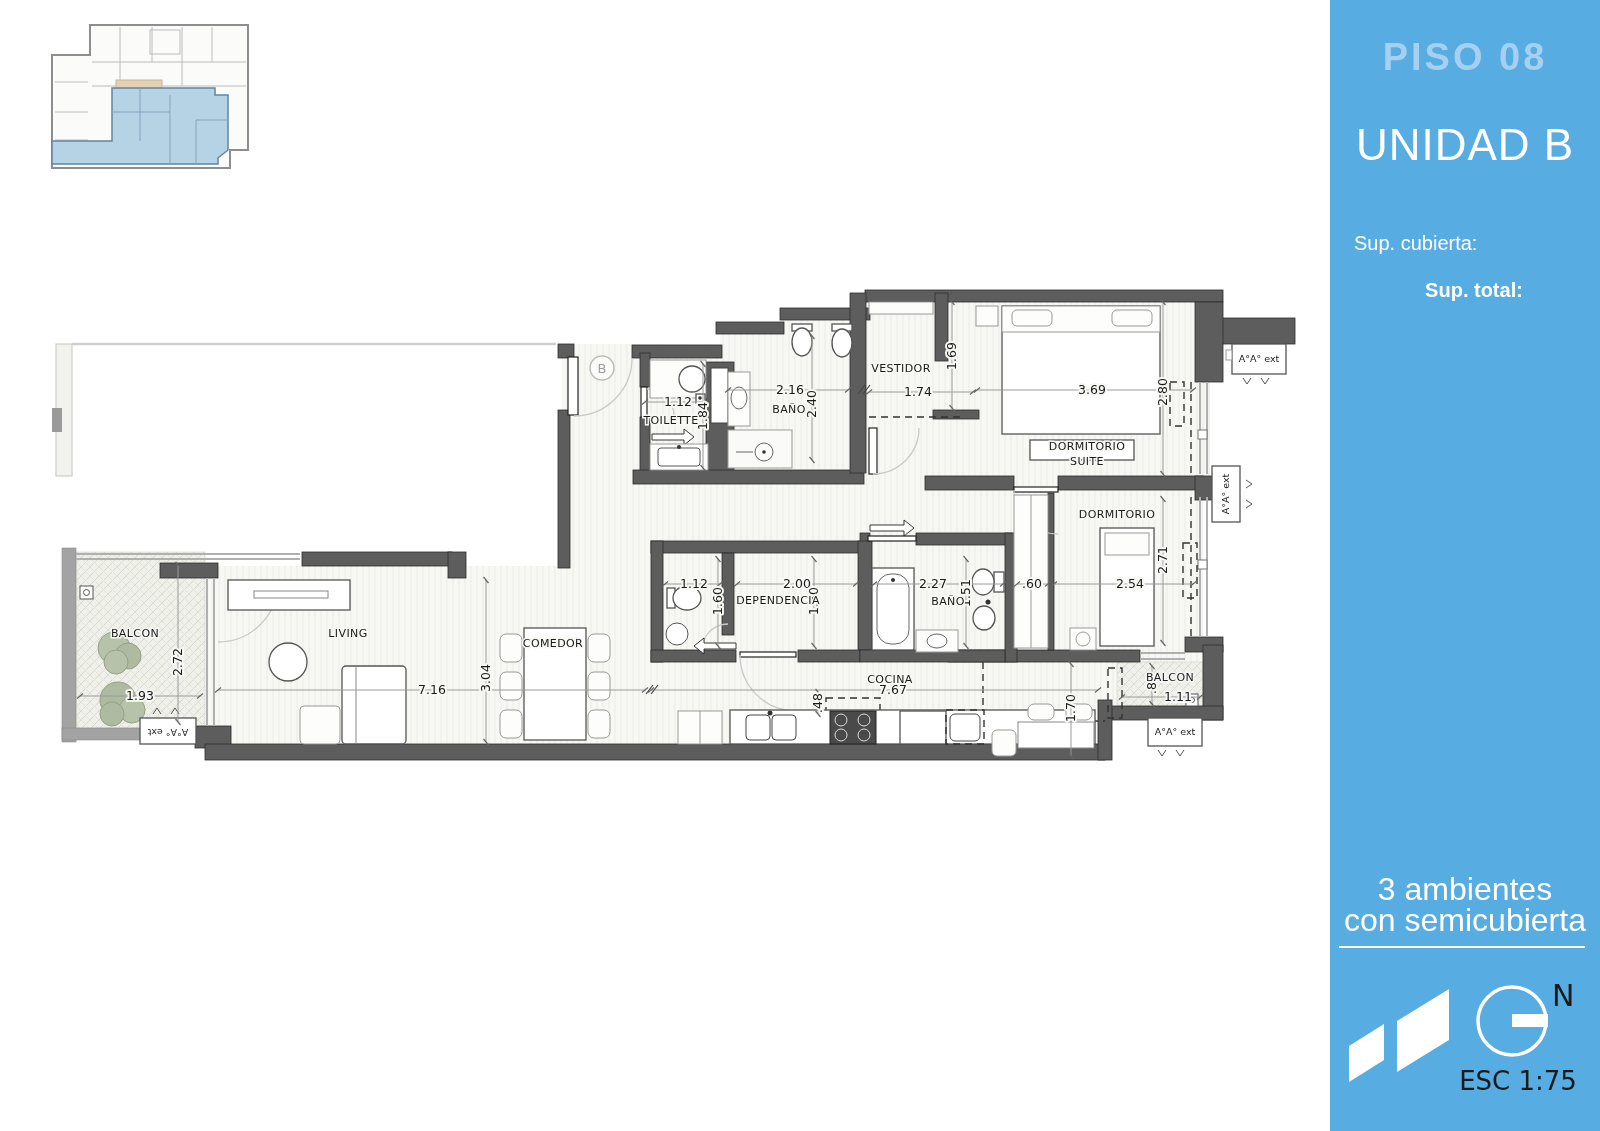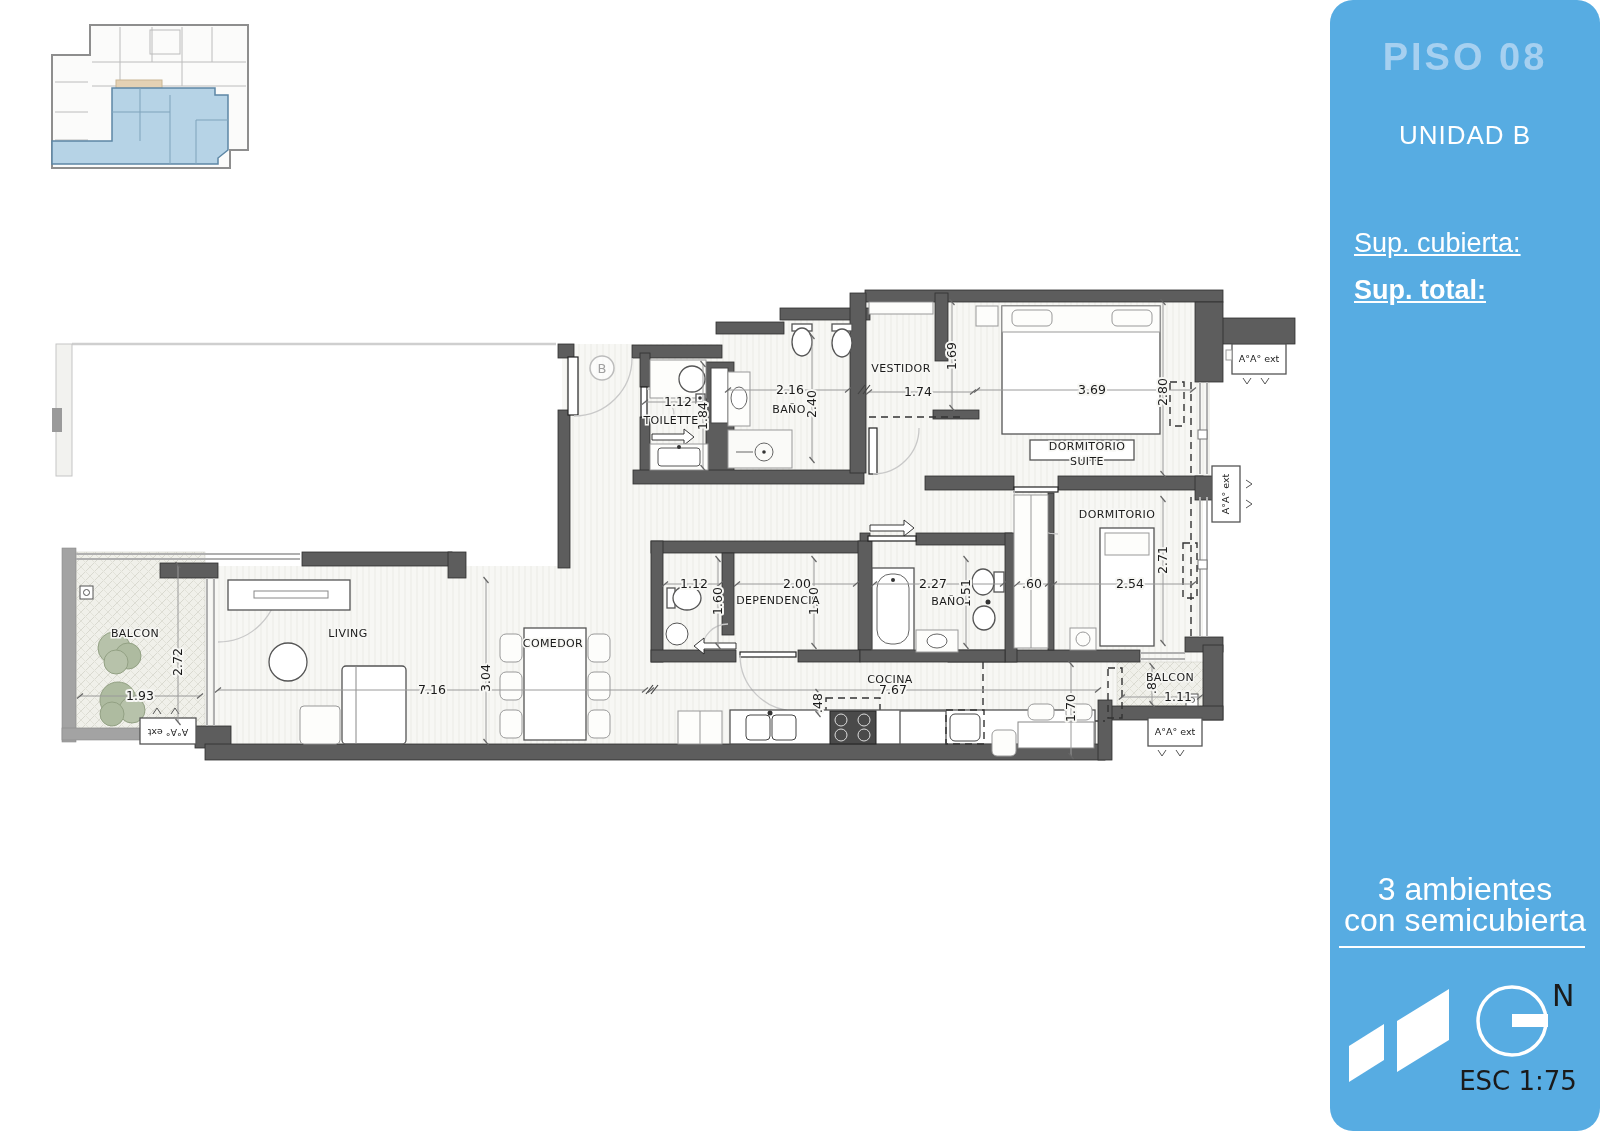--- a/index.html
+++ b/index.html
@@ -1,25 +1,25 @@
 <!DOCTYPE html>
 <html><head>
 <meta charset="utf-8">
 <style>
   html,body{margin:0;padding:0;background:#fff;}
   #stage{position:relative;width:1600px;height:1131px;overflow:hidden;background:#fff;
          font-family:"Liberation Sans",sans-serif;}
   #plan-svg{position:absolute;left:0;top:0;}
   
-  #sidebar{position:absolute;left:1330px;top:0;width:270px;height:1131px;background:#57ace2;border-radius:23px;}
+  #sidebar{position:absolute;left:1330px;top:0;width:270px;height:1131px;background:#57ace2;}
   #sidebar .blk{position:absolute;width:100%;text-align:center;color:#fff;}
   .piso{top:36px;font-size:38px;font-weight:bold;letter-spacing:3px;color:#a6d0f0 !important;}
-  .unidad{top:120px;font-size:26px;letter-spacing:1px;}
-  .stats{position:absolute;top:220px;left:24px;right:6px;color:#fff;font-size:27px;line-height:47px;text-align:left;text-decoration:underline;}
-  .stats .b{font-weight:bold;}
+  .unidad{top:120px;font-size:44px;letter-spacing:1px;}
+  .stats{position:absolute;top:220px;left:24px;right:6px;color:#fff;font-size:20px;line-height:47px;text-align:left;}
+  .stats .b{font-weight:bold;text-align:center;}
   .typ{top:874px;font-size:32px;line-height:31px;}
   .divider{position:absolute;top:946px;left:9px;width:246px;border-top:2px solid #fff;}
   svg.brand{position:absolute;top:958px;left:0;}
   
   .w{fill:#5d5d5d;stroke:#2f2f2f;stroke-width:0.8;}
   .lw{fill:#a3a3a3;stroke:#8b8b8b;stroke-width:0.6;}
   .fx{fill:#fff;stroke:#555;stroke-width:1.3;}
   .fxl{fill:#fdfdfb;stroke:#999;stroke-width:1;}
   .gl{stroke:#b0b0b0;stroke-width:2;fill:none;}
   .da{stroke:#333;stroke-width:1.4;fill:none;stroke-dasharray:7 5;}

